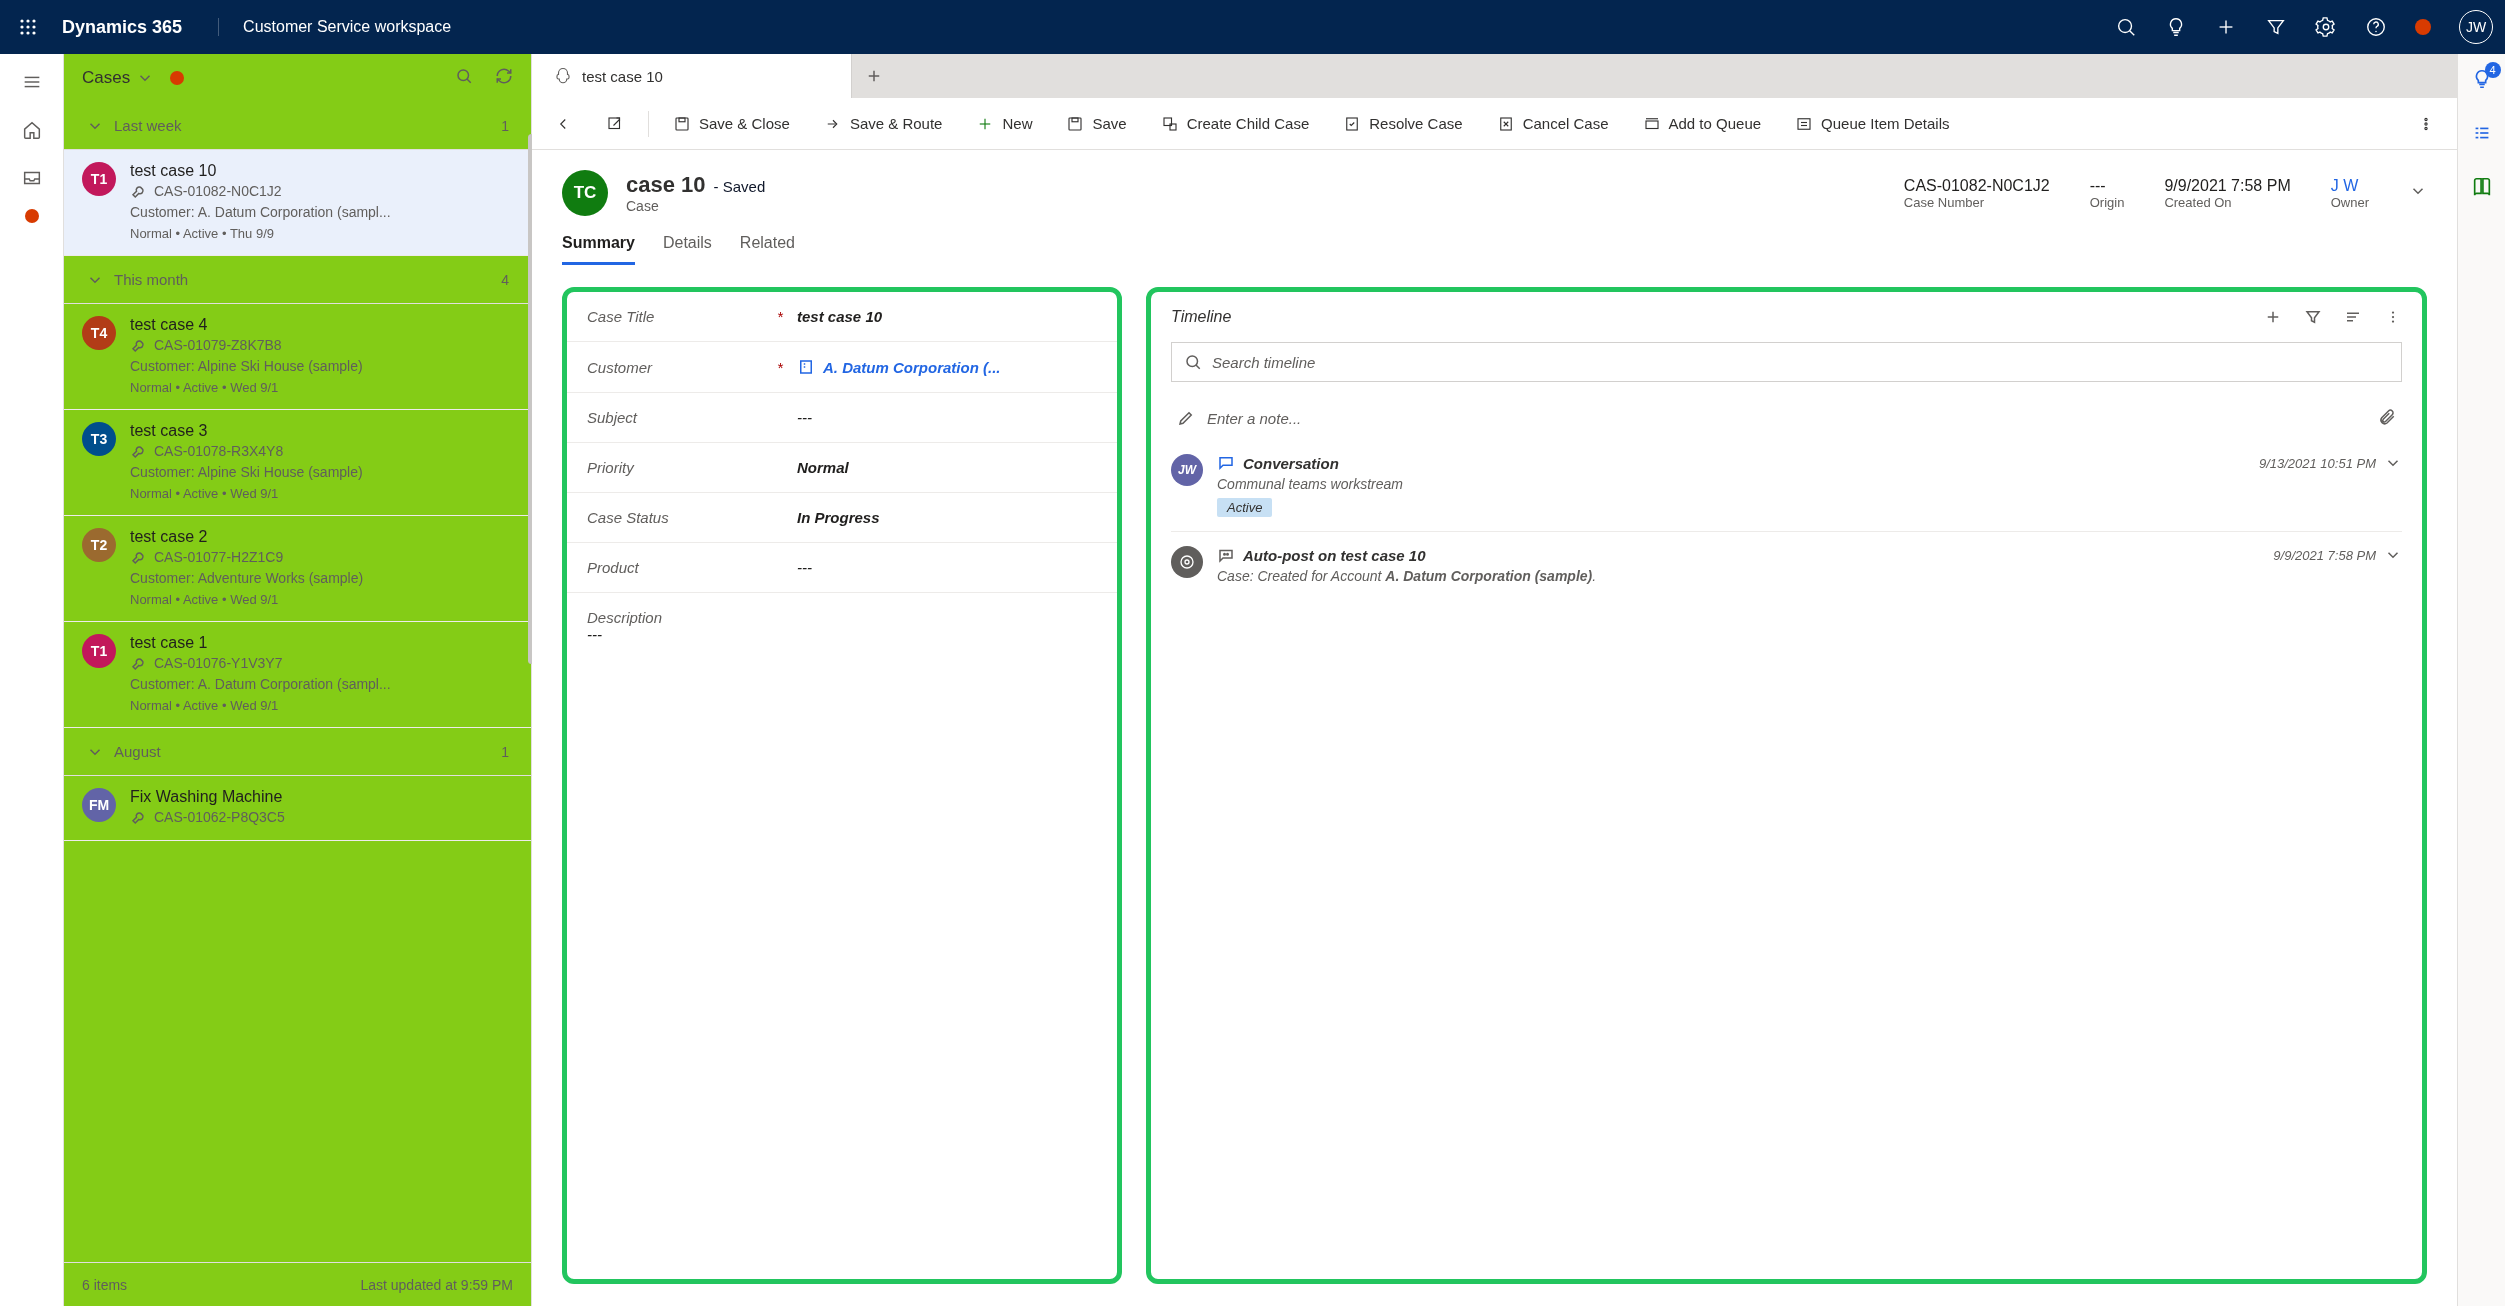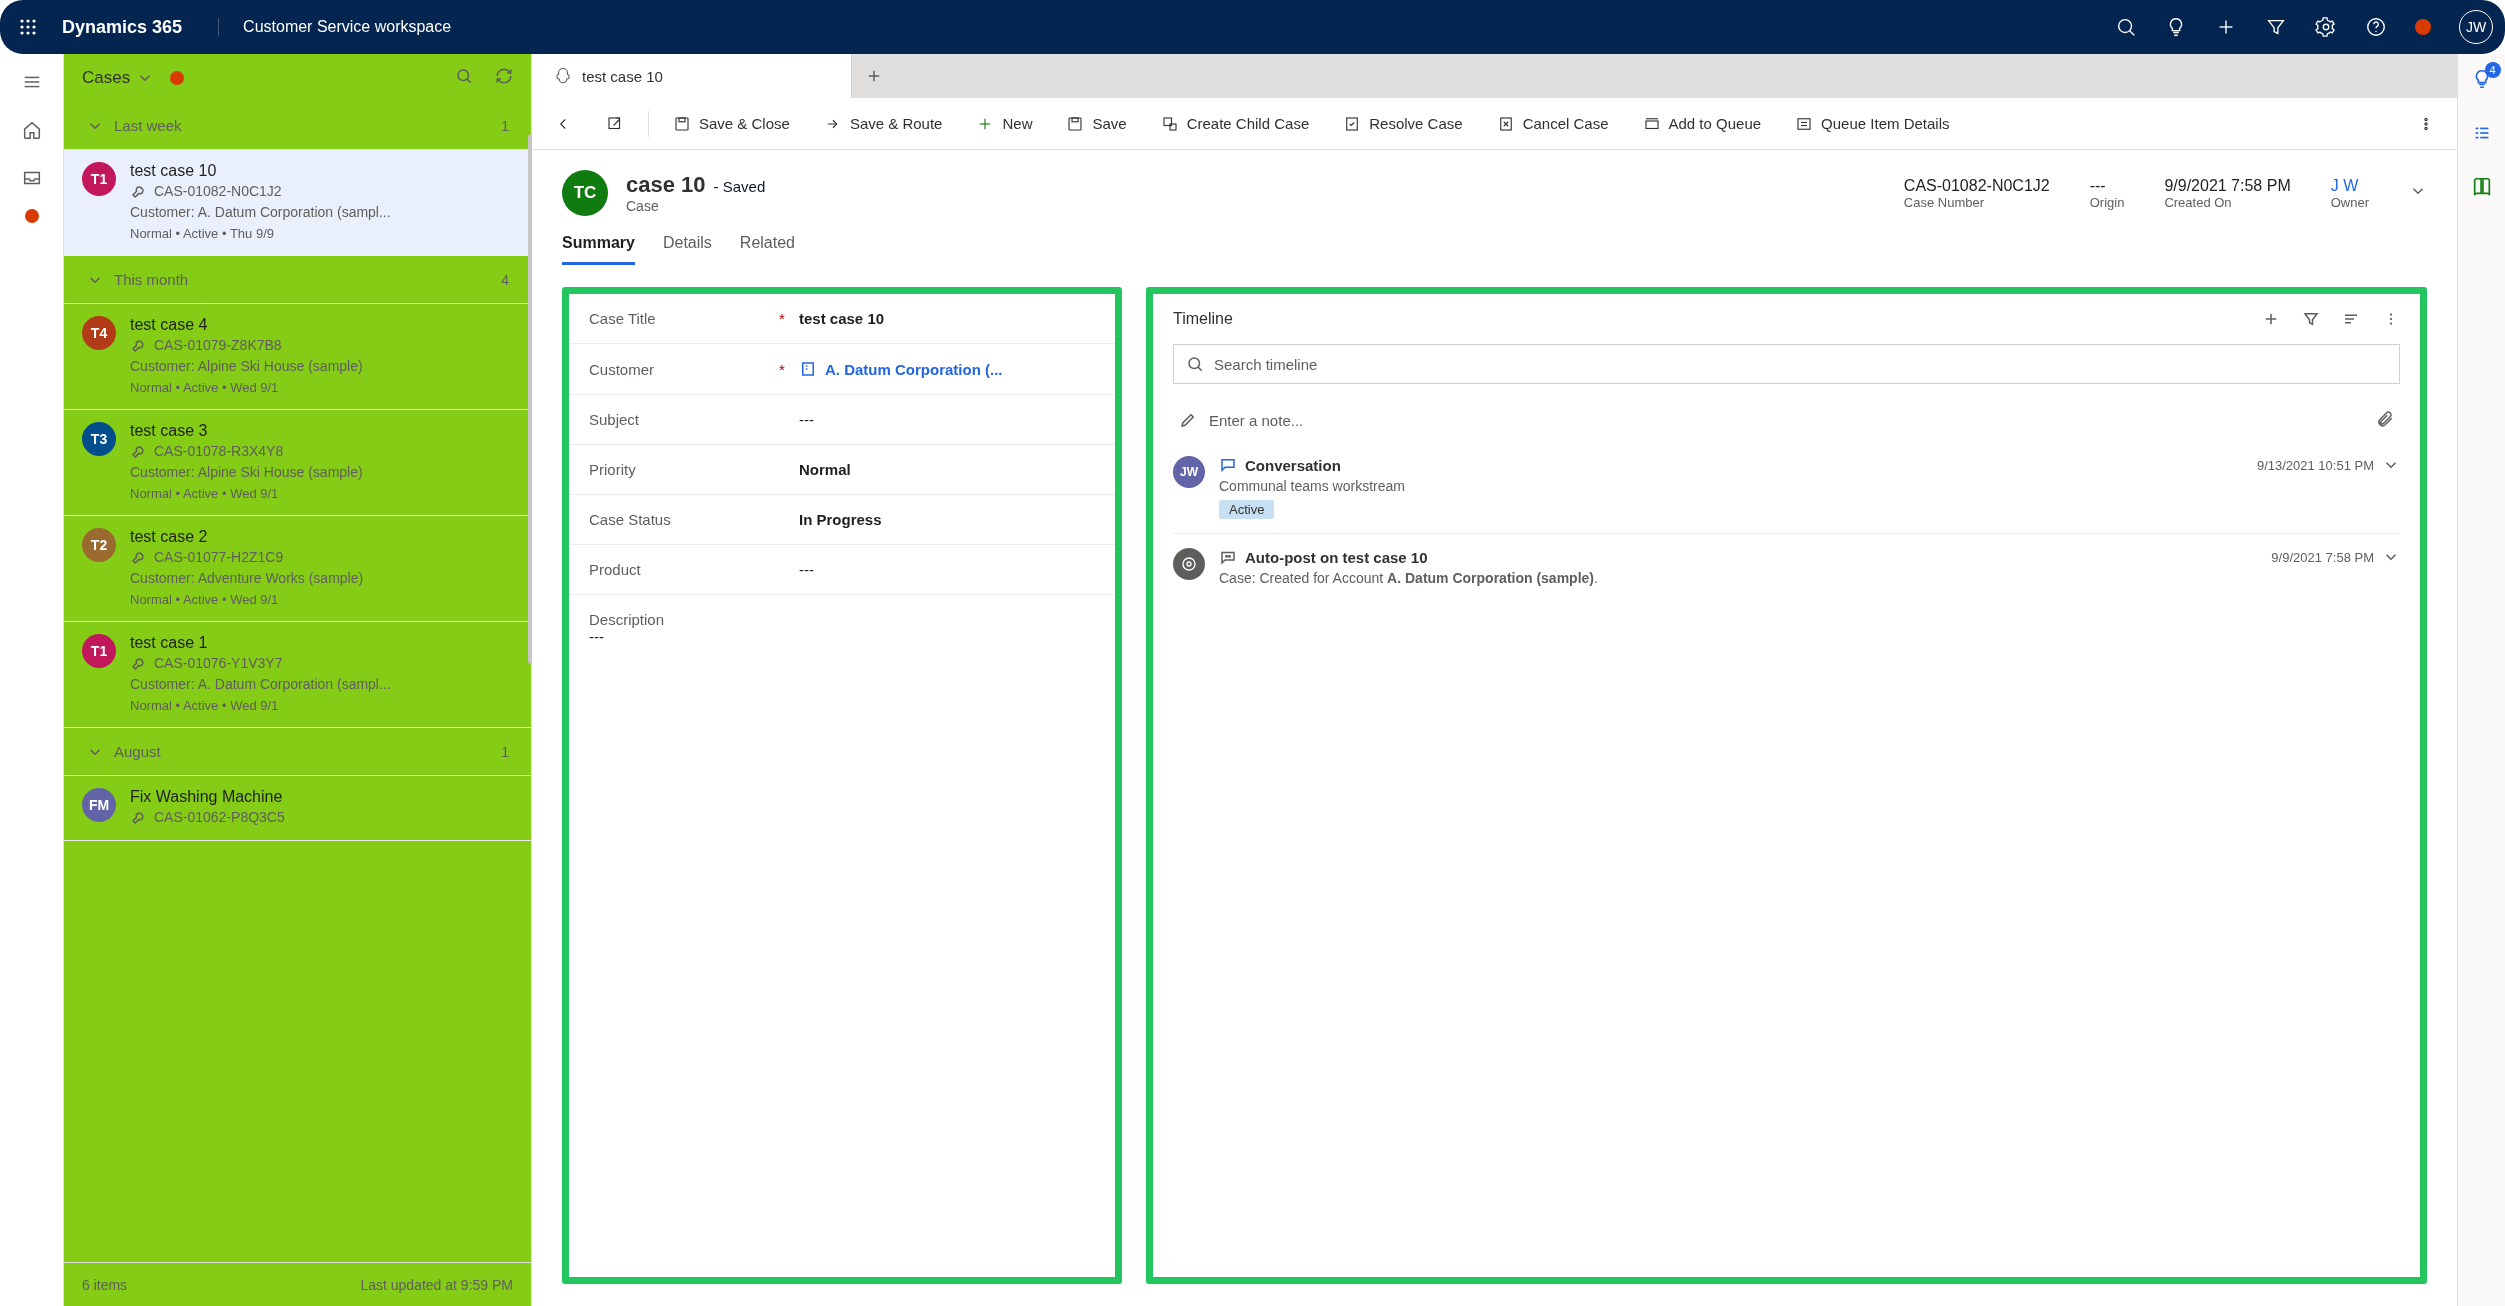--- a/index.html
+++ b/index.html
@@ -1,20 +1,20 @@
 <!DOCTYPE html>
 <html><head>
 <meta charset="utf-8">
 <style>
   * { box-sizing: border-box; margin: 0; padding: 0; font-family: "Segoe UI", Arial, sans-serif; }
   body { background:#fff; color:#323130; overflow:hidden; }
   .root { width:2505px; height:1306px; display:flex; flex-direction:column; transform-origin: top left; }
 
   
-  .topbar { height:54px; background:#03254f; color:#fff; display:flex; align-items:center; padding:0 12px; gap:12px;border-radius:23px; }
+  .topbar { height:54px; background:#03254f; color:#fff; display:flex; align-items:center; padding:0 12px; gap:12px; }
   .app-launcher { width:32px; height:32px; display:flex; align-items:center; justify-content:center; cursor:pointer; }
   .app-launcher svg { fill:#fff; }
   .brand { font-weight:600; font-size:18px; margin-left:6px; }
   .app-name { font-size:16px; margin-left:24px; border-left:1px solid rgba(255,255,255,.25); padding-left:24px; }
   .topbar-right { margin-left:auto; display:flex; align-items:center; gap:28px; }
   .topbar-right .i { width:22px; height:22px; display:flex; align-items:center; justify-content:center; cursor:pointer; }
   .topbar-right svg { stroke:#fff; fill:none; stroke-width:1.5; }
   .red-dot { width:16px; height:16px; border-radius:50%; background:#d83b01; }
   .avatar-circle { width:34px; height:34px; border:1px solid #fff; border-radius:50%; display:flex; align-items:center; justify-content:center; font-size:14px; }
 
@@ -68,21 +68,21 @@
   .stat .v { font-size:16px; color:#201f1e; }
   .stat .l { font-size:13px; color:#605e5c; }
   .stat.link .v { color:#2266e3; }
   .expand-ico { cursor:pointer; }
 
   .rec-tabs { display:flex; gap:28px; margin-top:18px; font-size:16px; }
   .rec-tab { padding-bottom:10px; cursor:pointer; color:#605e5c; }
   .rec-tab.active { color:#201f1e; font-weight:600; border-bottom:3px solid #2266e3; }
 
   .forms { display:flex; gap:24px; padding:22px 30px; background:#fff; flex:1; }
-  .form-col { border:7px solid #22c55e; border-radius:3px; }
+  .form-col { border:5px solid #22c55e; border-radius:12px;font-style:italic; }
   .form-col.left { width:560px; }
   .form-col.right { flex:1; padding:16px 20px; }
   .field { display:flex; align-items:center; padding:16px 20px; border-bottom:1px solid #edebe9; font-size:15px; }
   .field:last-child { border-bottom:none; }
   .field .lbl { width:190px; color:#605e5c; }
   .field .req { color:#a80000; margin-right:12px; width:8px; }
   .field .val { font-weight:600; color:#201f1e; }
   .field .val.link { color:#2266e3; display:flex; align-items:center; gap:8px; }
 
   .tl-head { display:flex; }

